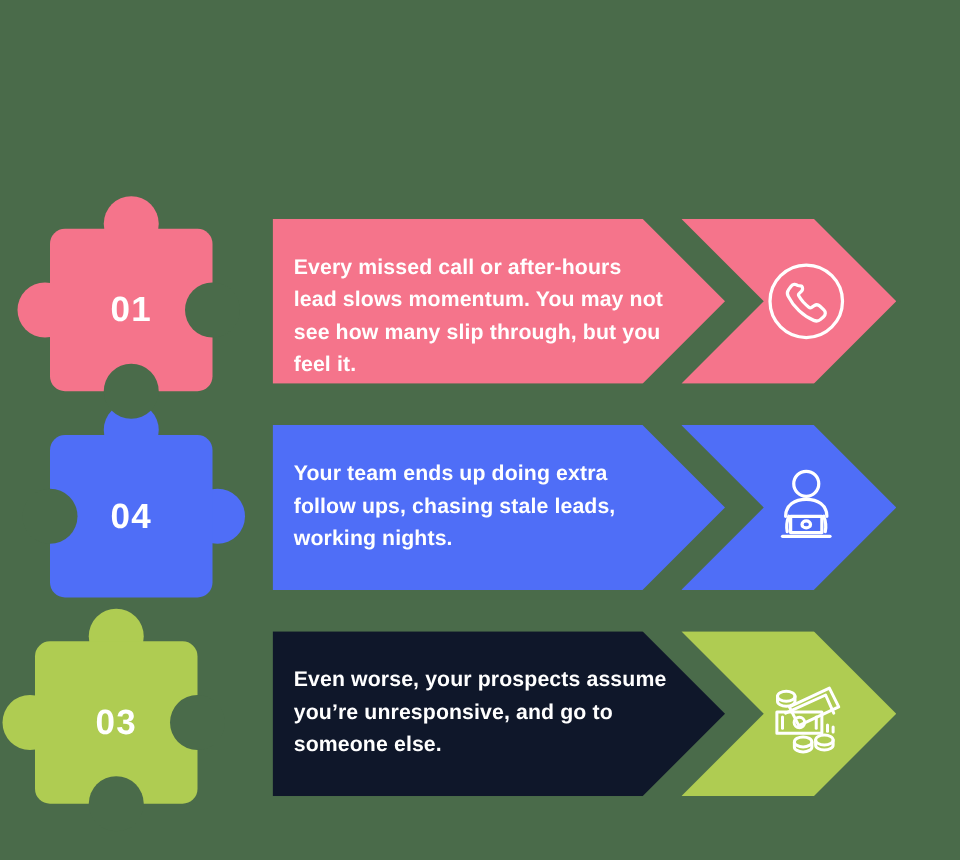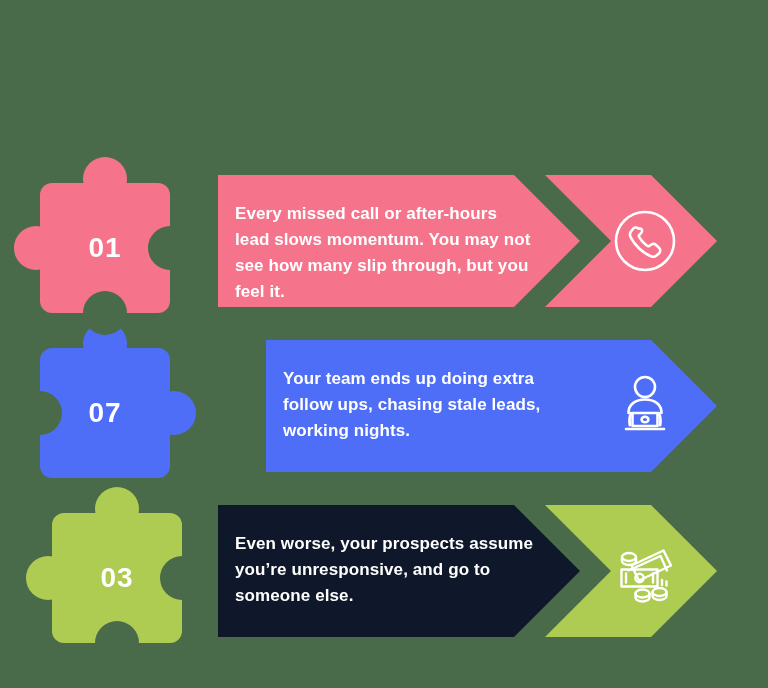--- a/index.html
+++ b/index.html
@@ -135,24 +135,24 @@
       <div class="notch right" style="z-index:3;"></div>
       <div class="notch bottom" style="z-index:3;"></div>
       <div class="num">01</div>
     </div>
 
     <div class="puzzle" style="left:40px; top:348px; z-index:2;">
       <div class="knob top" style="background:#4f6ef7; z-index:1;"></div>
       <div class="knob right" style="background:#4f6ef7; z-index:1;"></div>
       <div class="body" style="background:#4f6ef7; z-index:2;"></div>
       <div class="notch left" style="z-index:3;"></div>
-      <div class="num">07</div>
-    </div>
-
-    <div class="puzzle" style="left:52px; top:513px; z-index:1;">
+      <div class="num">04</div>
+    </div>
+
+    <div class="puzzle" style="left:28px; top:513px; z-index:1;">
       <div class="knob top" style="background:#afcc52; z-index:1;"></div>
       <div class="knob left" style="background:#afcc52; z-index:1;"></div>
       <div class="body" style="background:#afcc52; z-index:2;"></div>
       <div class="notch right" style="z-index:3;"></div>
       <div class="notch bottom" style="z-index:3;"></div>
       <div class="num">03</div>
     </div>
   </div>
 
   <div class="row" style="left:218px; top:175px;">
@@ -167,21 +167,21 @@
                    2.0 4.0 5.0 8.0 8.6 11.4 3.6 3.4 7.7 6.1 11.8 7.8 1.9.8 4.0.5 5.5-.8
                    l2.4-2.1c1.7-1.5 1.8-4.0.2-5.5l-3.3-3.1c-1.2-1.1-3.0-1.2-4.4-.3
                    l-2.1 1.4c-.7.5-1.6.4-2.2-.1-1.6-1.3-3.1-2.7-4.5-4.2-1.3-1.5-2.5-3.1-3.5-4.8
                    -.4-.7-.3-1.6.3-2.1l1.7-1.6c1.2-1.1 1.3-3.0.2-4.2z"></path>
         </svg>
       </div>
     </div>
   </div>
 
   <div class="row" style="left:218px; top:340px;">
-    <div class="banner" style="background:#4f6ef7;margin-left:48px;">
+    <div class="banner" style="background:#4f6ef7;">
       <div class="copy">Your team ends up doing extra follow ups, chasing stale leads, working nights.</div>
     </div>
     <div class="chevron" style="background:#4f6ef7;">
       <div class="icon-wrap">
         <svg width="76" height="76" viewBox="0 0 76 76" fill="none" stroke="#ffffff" stroke-width="2.6" stroke-linecap="round" stroke-linejoin="round">
           <circle cx="38" cy="19" r="10"></circle>
           <path d="M21.5 45c0-9.1 7.4-13.5 16.5-13.5S54.5 35.9 54.5 45"></path>
           <path d="M24 45c-1.6 4.0-2.0 8.2-1.2 12.3"></path>
           <path d="M52 45c1.6 4.0 2.0 8.2 1.2 12.3"></path>
           <path d="M25.5 45h25v13h-25z"></path>

